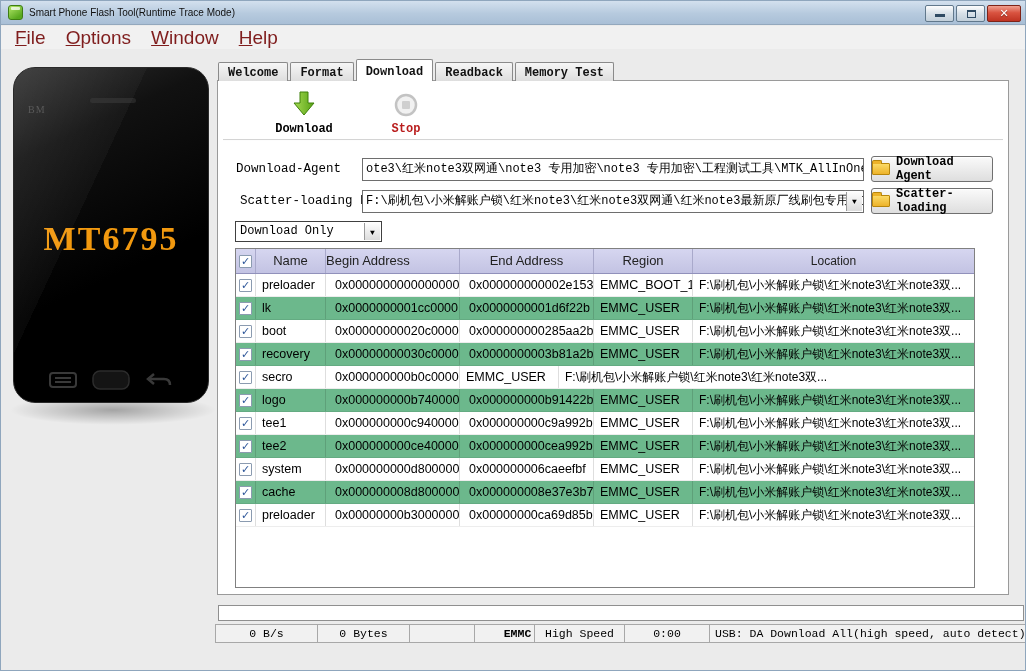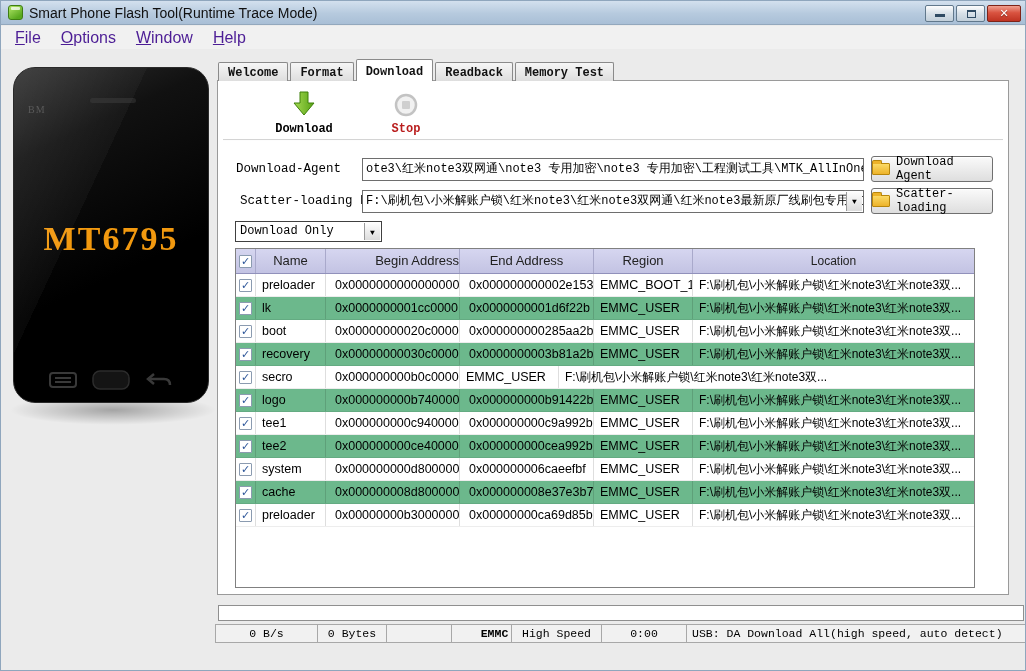--- a/index.html
+++ b/index.html
@@ -7,33 +7,33 @@
   body { position:relative; background:#ebebeb; font-family:"Liberation Sans","DejaVu Sans",sans-serif; overflow:hidden; border:1px solid #8fa6bd; }
 
   
   .titlebar { position:absolute; left:0; top:0; width:1026px; height:24px;
     background:linear-gradient(#d3e0ee, #b6cade 55%, #a9bfd6); border-bottom:1px solid #93a8bd;
     display:flex; align-items:center; }
   .app-icon { width:15px; height:15px; margin:0 6px 0 7px; border-radius:3px;
     background:linear-gradient(145deg,#a8e060 10%,#58a81e 80%); border:1px solid #3e7d14; position:relative; }
   .app-icon::before { content:""; position:absolute; left:2px; top:1px; width:9px; height:3px;
     background:rgba(255,255,255,.75); border-radius:1px; }
-  .title-text { font-size:14px; color:#101010; }
+  .title-text { font-size:10px; color:#101010; }
   .winbtns { position:absolute; right:6px; top:4px; display:flex; gap:2px; }
   .wbtn { width:29px; height:17px; border:1px solid #61788c; border-radius:2px;
     background:linear-gradient(#fdfdfd,#d7e0e8 50%,#c2cfda); position:relative; cursor:default; }
   .wbtn.close { width:34px; background:linear-gradient(#f0a090,#d95340 45%,#bf3322); border-color:#7e2318; }
   .glyph-min { position:absolute; left:9px; bottom:4px; width:10px; height:3px; background:#2f4a63; }
   .glyph-max { position:absolute; left:10px; top:4px; width:9px; height:8px; border:1px solid #2f4a63; border-top-width:2px; background:transparent; }
   .glyph-close { position:absolute; width:100%; text-align:center; top:1px; color:#fff; font-size:11px; font-weight:bold; text-shadow:0 1px 1px #7e2318; }
 
   
   .menubar { position:absolute; left:0; top:25px; width:1026px; height:23px; background:#f1f1f1;
     display:flex; align-items:center; padding-left:4px; }
-  .menu-item { font-size:16px; color:#4c1d95; padding:3px 10px; }
+  .menu-item { font-size:19px; color:#7f1d1d; padding:3px 10px; }
   .menu-item u { text-decoration:underline; }
 
   
   .phone-wrap { position:absolute; left:10px; top:64px; width:204px; height:356px; }
   .phone-shadow { position:absolute; left:-2px; top:330px; width:208px; height:30px;
     background:radial-gradient(ellipse at center, rgba(0,0,0,.30), rgba(0,0,0,0) 70%); }
   .phone { position:absolute; left:2px; top:2px; width:196px; height:336px; border-radius:22px;
     background:linear-gradient(155deg,#2e2e2e 0%,#111 22%,#000 60%); border:1px solid #2a2a2a; overflow:hidden; }
   .phone::after { content:""; position:absolute; inset:0;
     background:linear-gradient(115deg, rgba(255,255,255,.10) 0%, rgba(255,255,255,.03) 38%, rgba(255,255,255,0) 38%); }
@@ -60,21 +60,21 @@
   
   .flabel { position:absolute; font-family:"Liberation Mono","DejaVu Sans Mono",monospace; font-size:12.5px; color:#000; }
   .tfield { position:absolute; left:144px; width:502px; height:23px; background:#fff; border:1px solid #6e6e6e;
     font-family:"Liberation Mono","DejaVu Sans Mono",monospace; font-size:12px; line-height:21px;
     white-space:nowrap; overflow:hidden; padding:0 3px; }
   .tfield.clip-left { text-align:right; }
   .combo-arrow { position:absolute; right:1px; top:1px; bottom:1px; width:16px; background:linear-gradient(#fdfdfd,#dcdcdc);
     border-left:1px solid #9a9a9a; text-align:center; font-size:8px; line-height:19px; color:#000; }
   .fbtn { position:absolute; left:653px; width:122px; height:26px; border:1px solid #707070; border-radius:3px;
     background:linear-gradient(#fafafa,#dedede); display:flex; align-items:center; justify-content:center; gap:6px;
-    font-family:"Liberation Mono","DejaVu Sans Mono",monospace; font-size:12px; font-weight:normal; box-shadow:inset 0 1px 0 #fff; }
+    font-family:"Liberation Mono","DejaVu Sans Mono",monospace; font-size:12px; font-weight:bold; box-shadow:inset 0 1px 0 #fff; }
   .folder { width:18px; height:12px; background:linear-gradient(#fbda66,#edb32a); border:1px solid #b8860b; border-radius:1px; position:relative; flex:none; }
   .folder::before { content:""; position:absolute; top:-4px; left:-1px; width:8px; height:3px;
     background:#edb32a; border:1px solid #b8860b; border-bottom:none; border-radius:2px 2px 0 0; }
   .mode-combo { position:absolute; left:17px; top:140px; width:147px; height:21px; background:#fff; border:1px solid #404040;
     font-family:"Liberation Mono","DejaVu Sans Mono",monospace; font-size:12px; line-height:19px; padding-left:4px; }
 
   
   .ptable { position:absolute; left:17px; top:167px; width:740px; height:340px; border:1px solid #808080; background:#fff; overflow:hidden; }
   .thead { display:flex; height:25px; background:linear-gradient(#d6d6f0,#c3c3e3); border-bottom:1px solid #9191bb; }
   .th { font-size:13px; color:#222; text-align:center; line-height:24px; border-right:1px solid #a9a9cb; overflow:hidden; white-space:nowrap; }
@@ -200,21 +200,21 @@
     <span>Download Only</span>
     <span class="combo-arrow">▼</span>
   </div>
 
   <div class="ptable">
     <div class="thead">
       <div class="th c-check">
         <span class="cb">✓</span>
       </div>
       <div class="th c-name">Name</div>
-      <div class="th c-begin" style="text-align:right; padding-left:0;">Begin Address</div>
+      <div class="th c-begin" style="text-align:left; padding-left:0;">Begin Address</div>
       <div class="th c-end" style="text-align:center; padding-left:0;">End Address</div>
       <div class="th c-region">Region</div>
       <div class="th c-loc" style="text-align:center;">Location</div>
     </div>
     <div>
         <div class="trow">
           <div class="td c-check">
             <div class="cb">✓</div>
           </div>
           <div class="td c-name">preloader</div>
@@ -322,19 +322,19 @@
           <div class="td c-region">EMMC_USER</div>
           <div class="td c-loc">F:\刷机包\小米解账户锁\红米note3\红米note3双...</div>
         </div>
       </div>
   </div>
 </div>
 
 <div class="progress"></div>
 <div class="statusbar">
   <div class="scell s-right" style="width:103px;">0 B/s</div>
-  <div class="scell s-right" style="width:70px;">0 Bytes</div>
+  <div class="scell s-right" style="width:93px;">0 Bytes</div>
   <div class="scell" style="width:66px;"></div>
   <div class="scell s-center s-bold" style="width:61px;">EMMC</div>
   <div class="scell s-center" style="width:91px;">High Speed</div>
   <div class="scell s-center" style="width:86px;">0:00</div>
   <div class="scell" style="flex:1;">USB: DA Download All(high speed, auto detect)</div>
 </div>
 
 </body></html>

